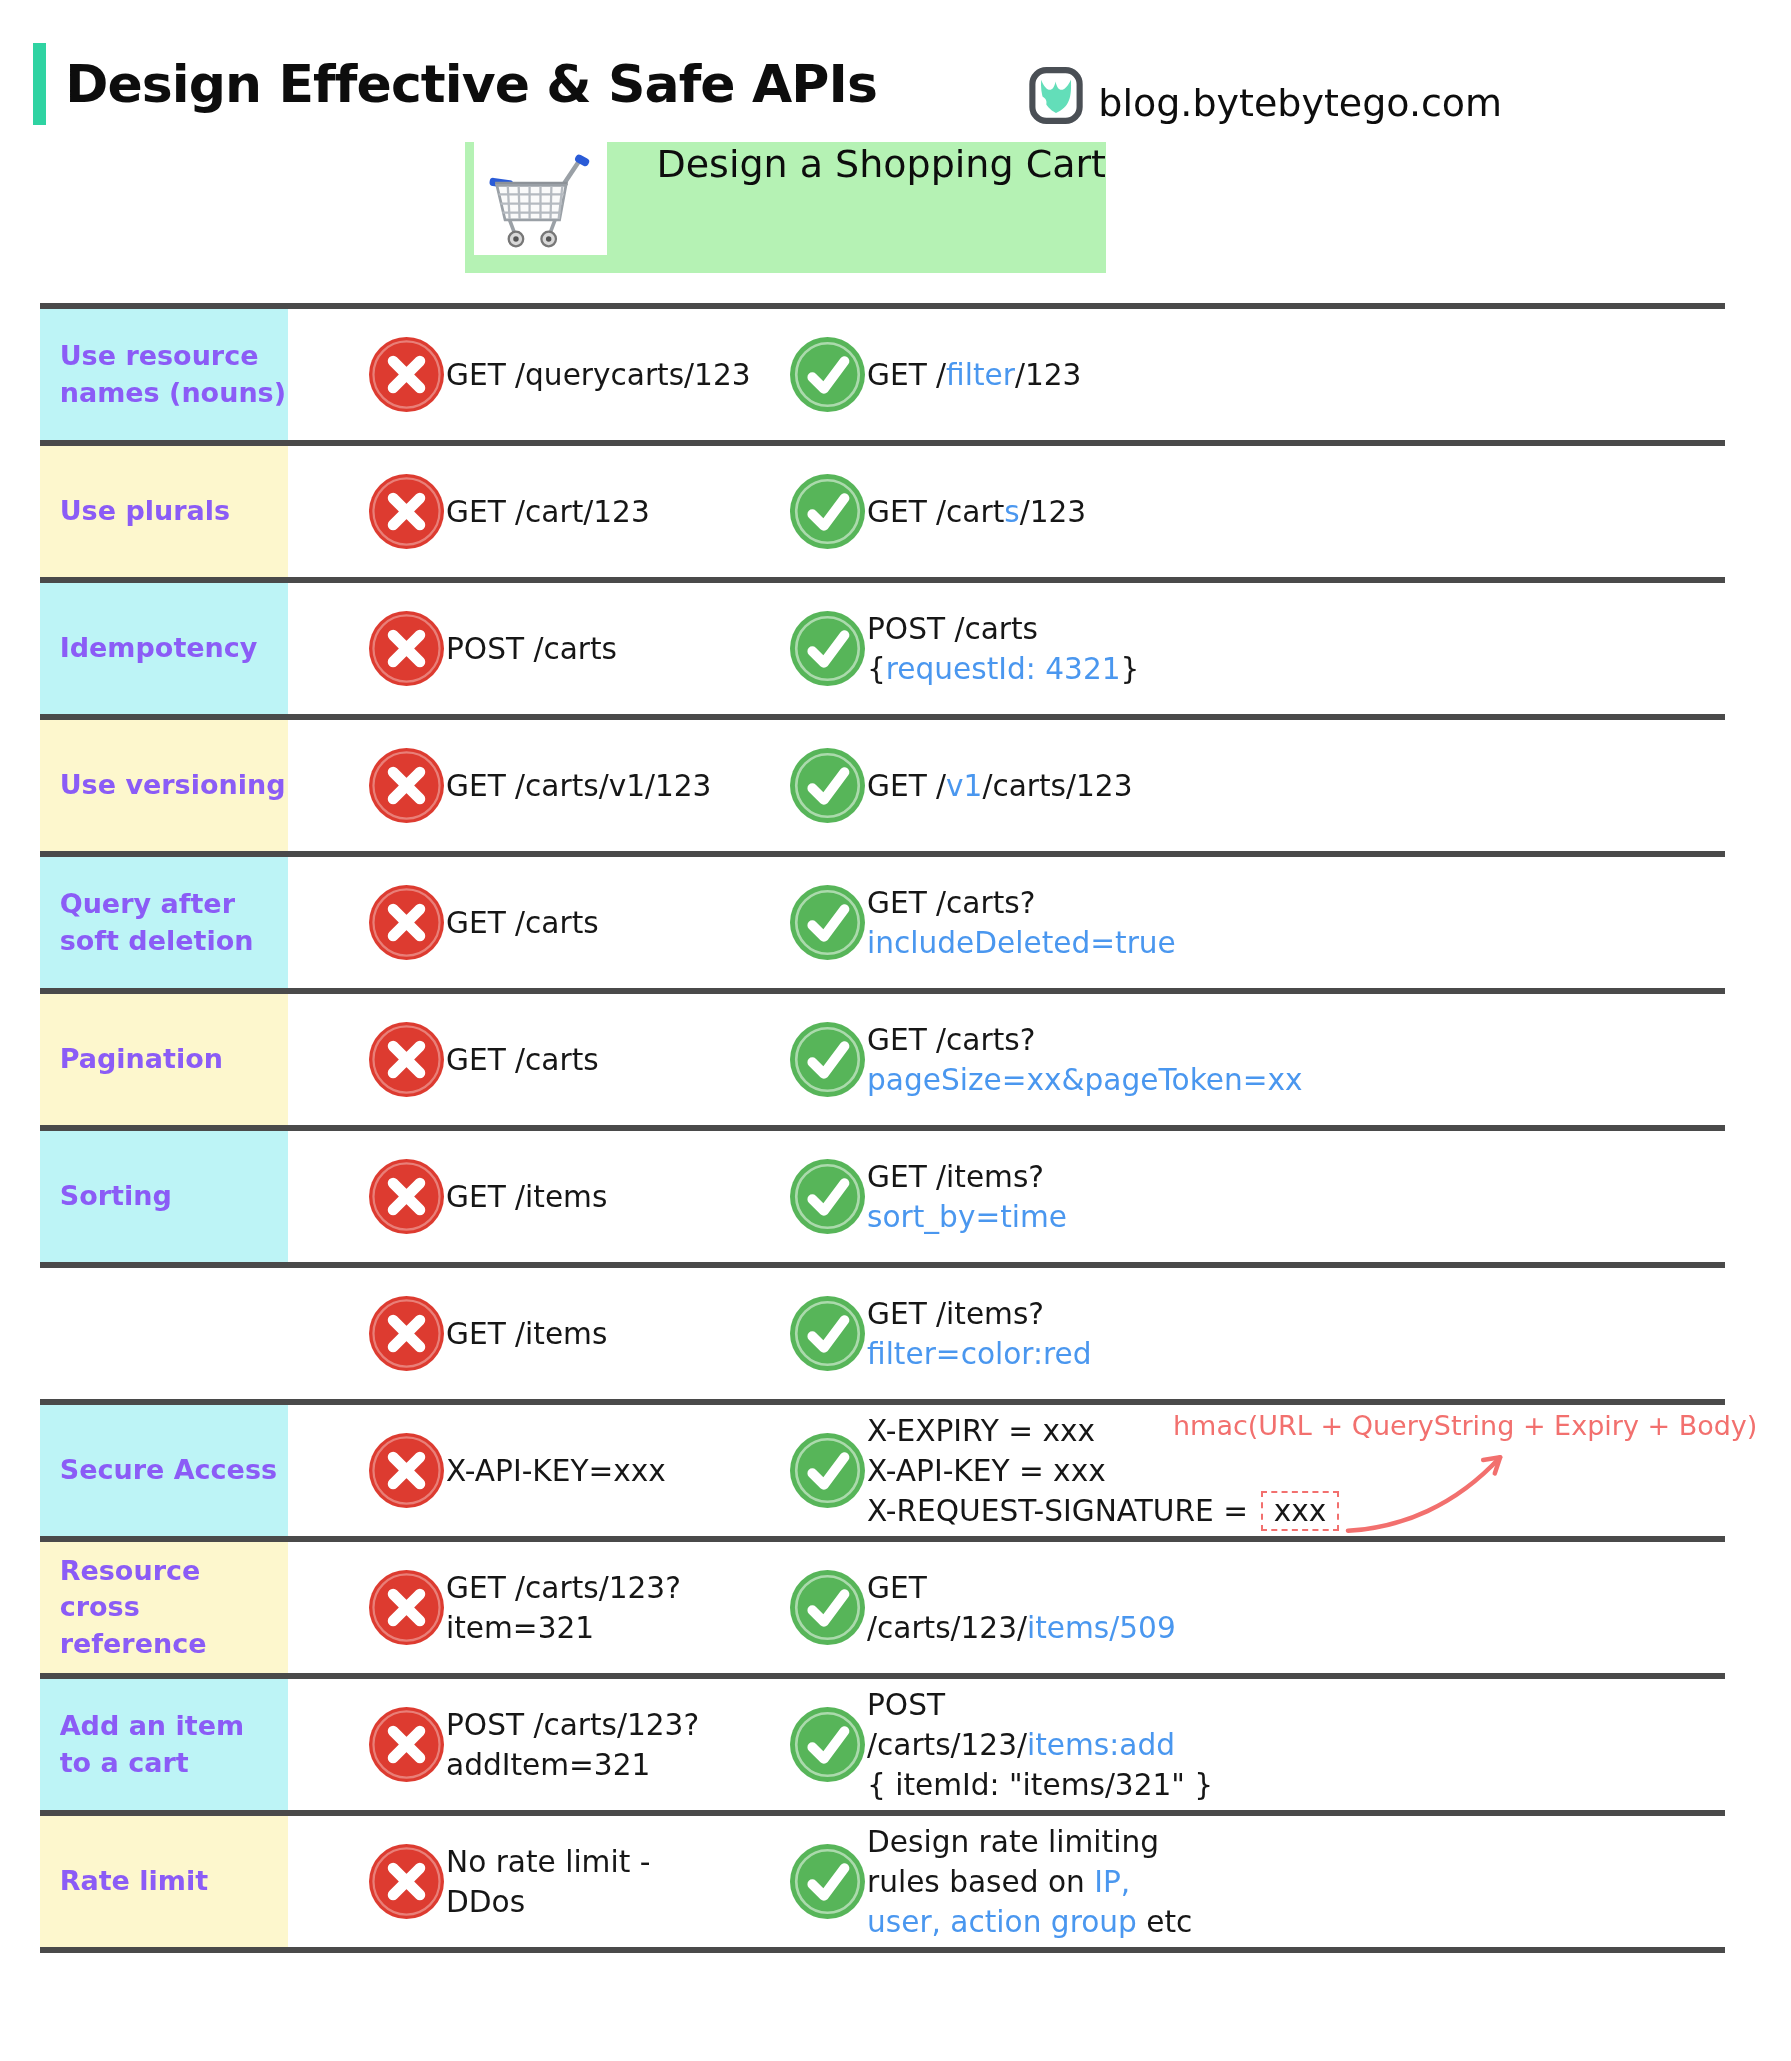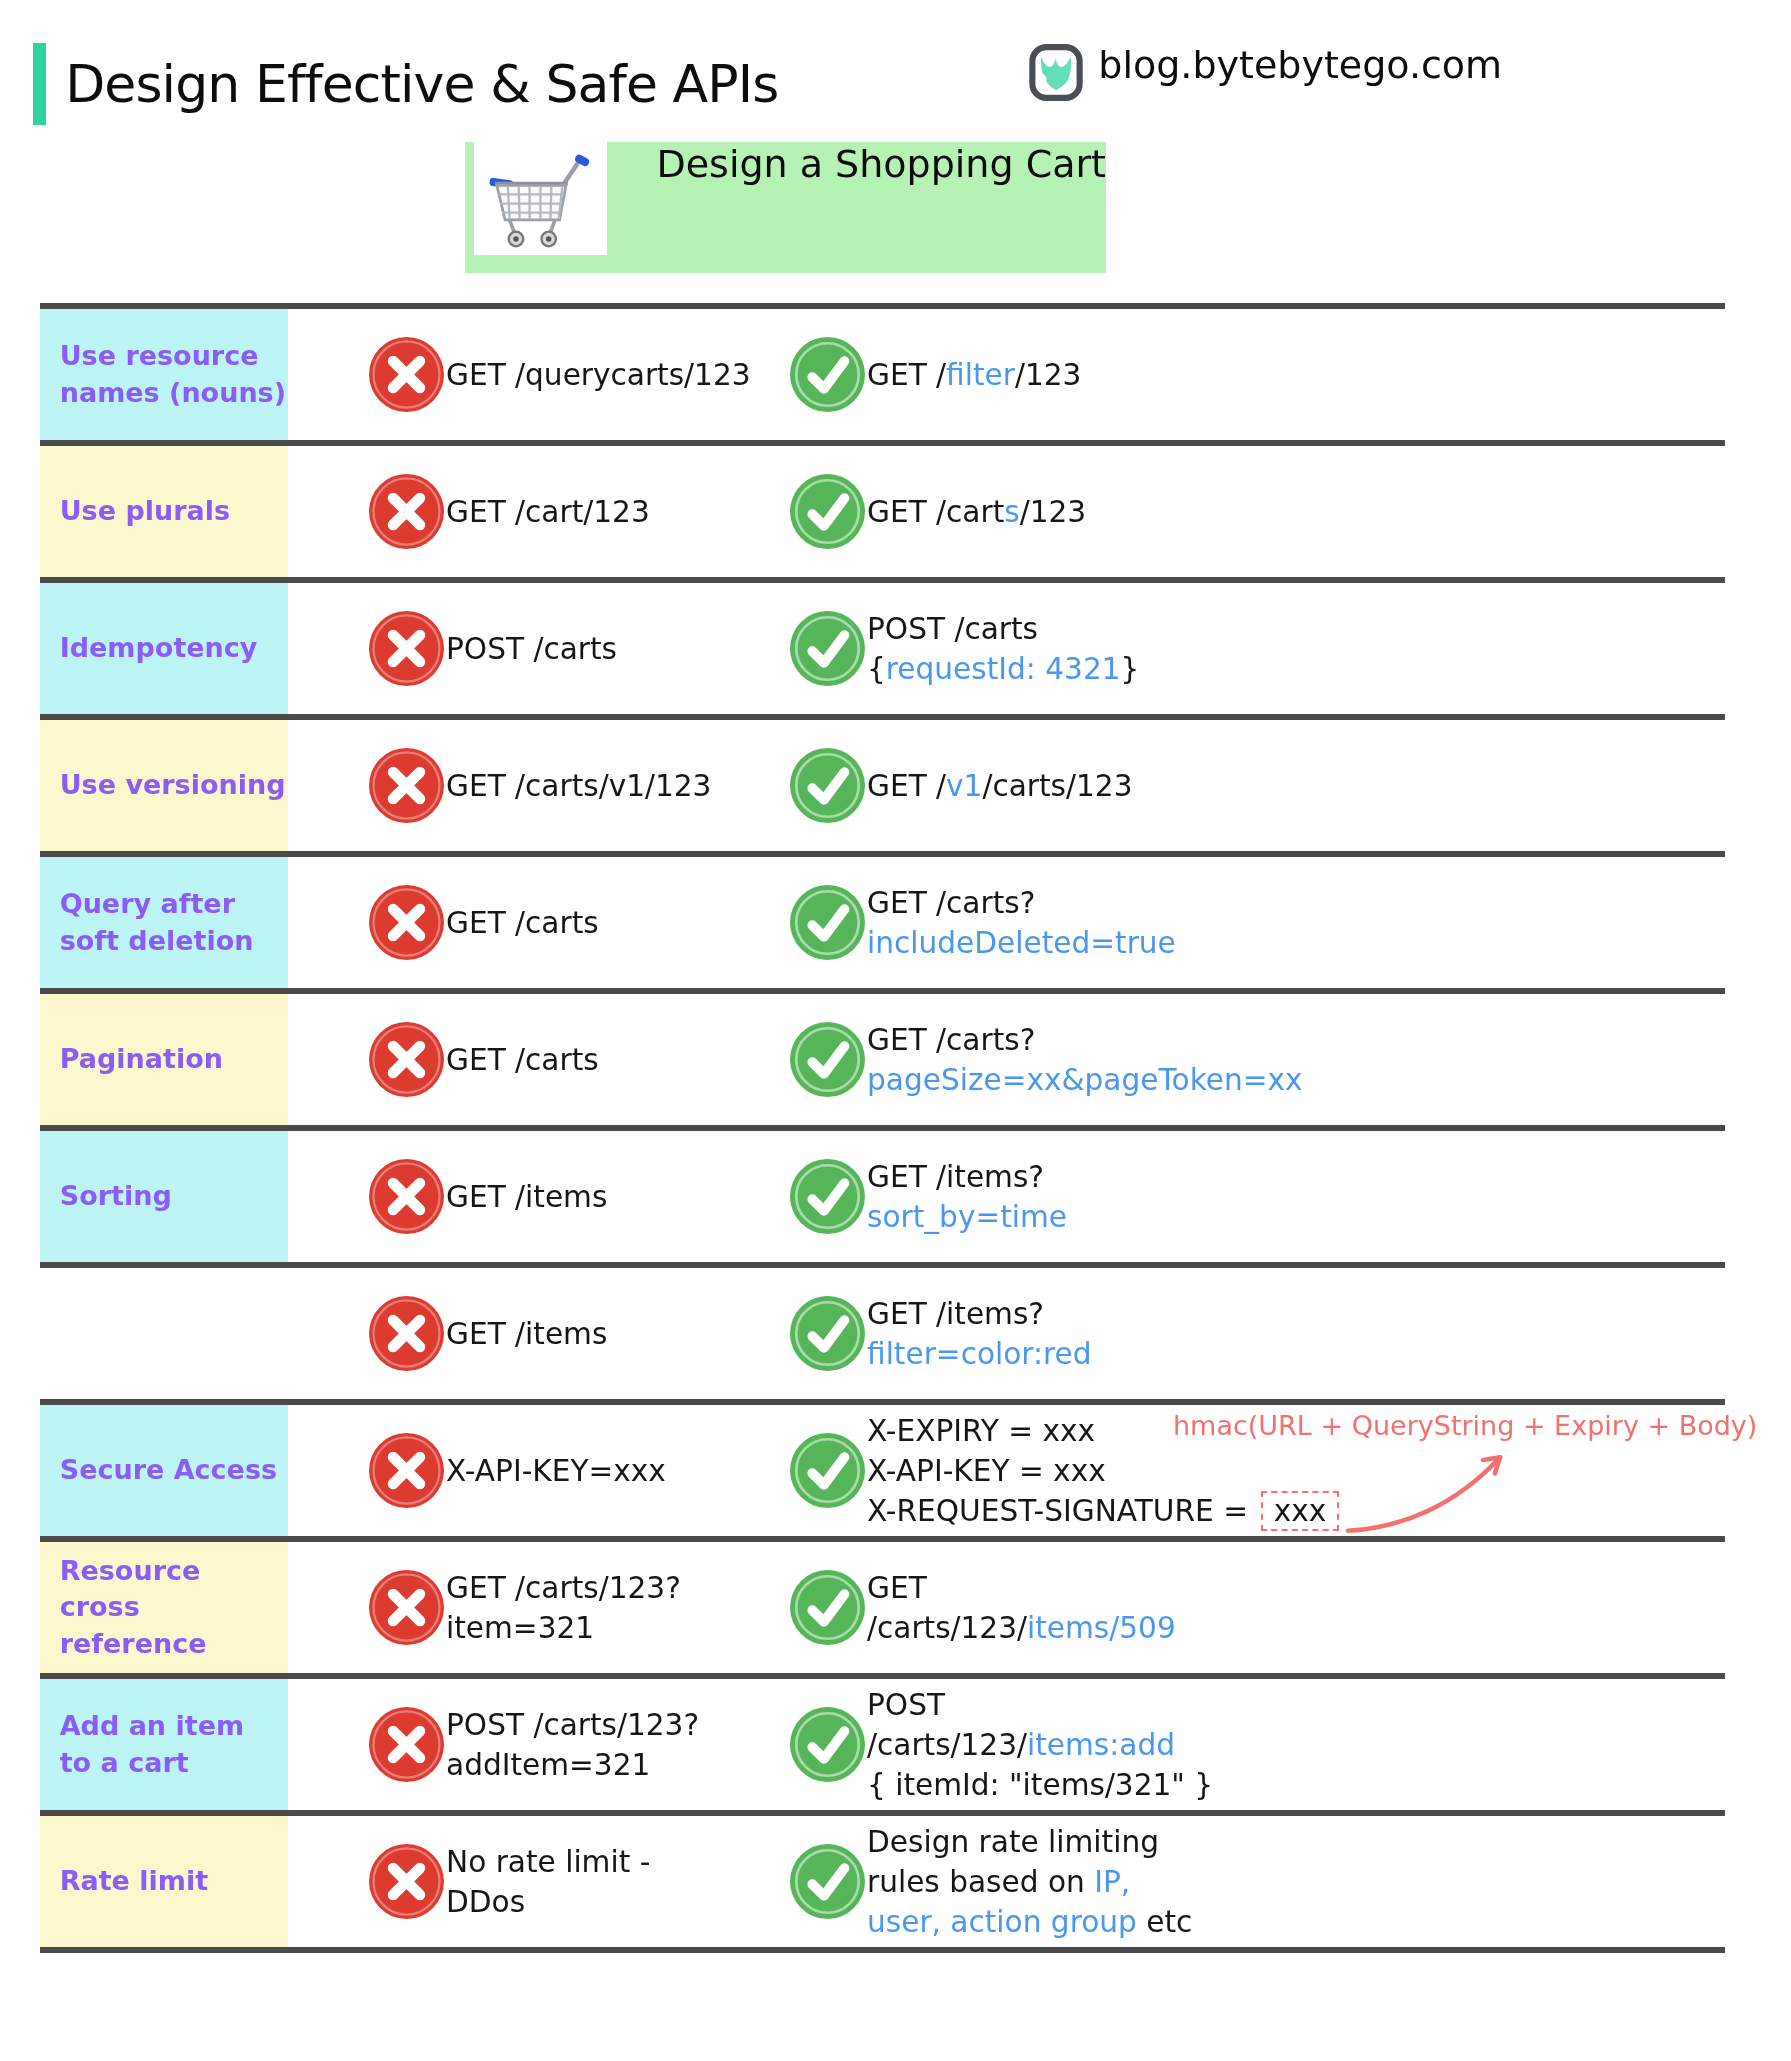--- a/index.html
+++ b/index.html
@@ -9,22 +9,22 @@
   *{box-sizing:border-box}
   html,body{margin:0;padding:0}
   body{
     width:1791px;height:2062px;background:#ffffff;position:relative;
     font-family:"DejaVu Sans","Liberation Sans",sans-serif;color:#111;
     overflow:hidden;
   }
   
   .header{position:absolute;left:33px;top:43px;height:82px;display:flex;align-items:stretch}
   .accent-bar{width:12.5px;background:var(--accent)}
-  .title{margin:0 0 0 19.7px;font-size:52px;font-weight:normal;line-height:82px;letter-spacing:-0.9px;color:#0d0d0d;white-space:nowrap}
-  .site{position:absolute;left:1028px;top:43px;height:82px;display:flex;align-items:flex-start;gap:14.3px;cursor:pointer}
+  .title{margin:0 0 0 19.7px;font-size:52px;font-weight:bold;line-height:82px;letter-spacing:-0.9px;color:#0d0d0d;white-space:nowrap}
+  .site{position:absolute;left:1028px;top:43px;height:82px;display:flex;align-items:flex-end;gap:14.3px;cursor:pointer}
   .logo{width:56px;height:59px;display:inline-flex}
   .site-text{font-size:38px;color:#0d0d0d;white-space:nowrap}
   
   .banner{position:absolute;left:465px;top:142px;width:641px;height:131px;background:var(--banner);display:flex;align-items:flex-start}
   .cart-box{width:134px;height:113px;background:#fff;margin-left:9px;display:flex;align-items:center;justify-content:center}
   .banner-title{font-size:38px;margin-left:49px;white-space:nowrap;color:#0d0d0d}
   
   .table{position:absolute;left:40px;top:303px;width:1685px;border-bottom:6.3px solid var(--line)}
   .row{position:relative;height:137px;border-top:6.3px solid var(--line);background:#fff}
   .label-cell{

